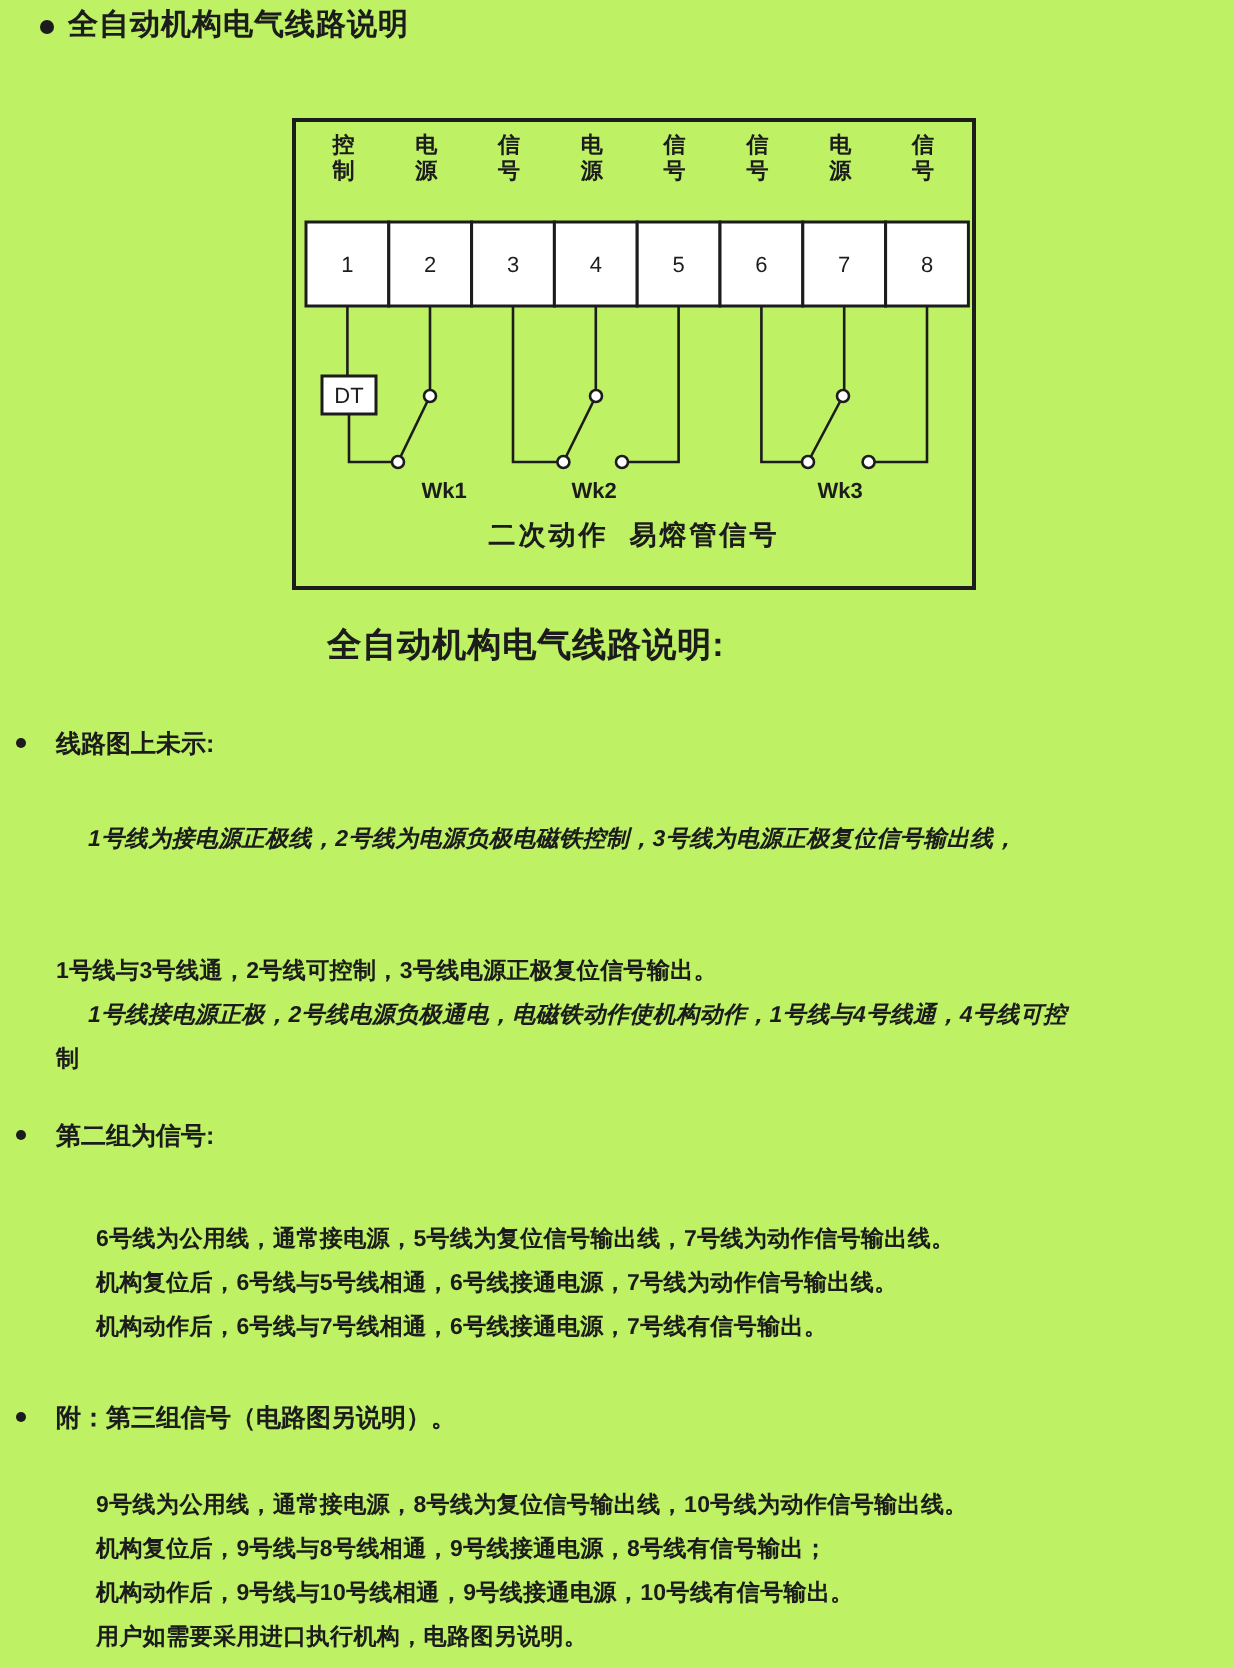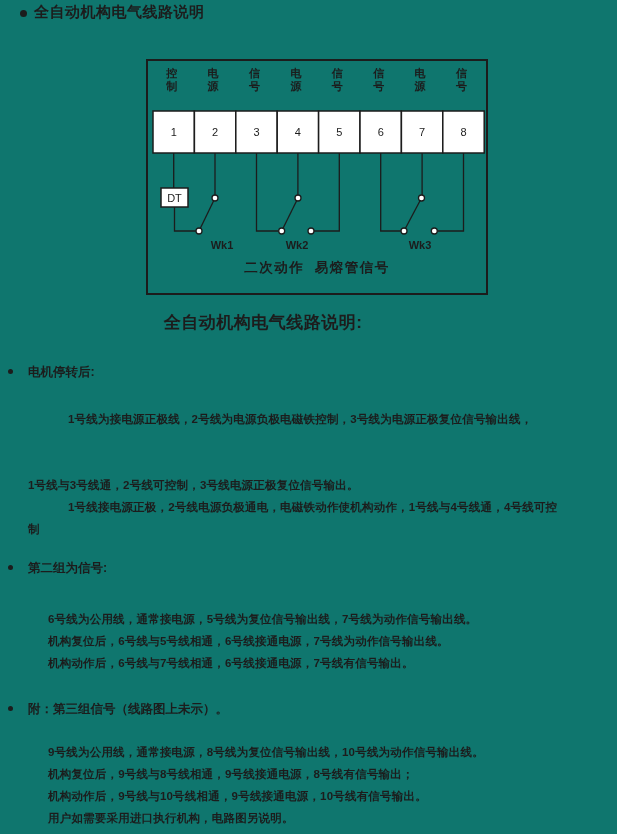--- a/index.html
+++ b/index.html
@@ -1,32 +1,32 @@
 <!DOCTYPE html>
 <html><head>
 <meta charset="utf-8">
 <style>
   html,body{margin:0;padding:0;background:#ffffff;}
   body{width:617px;height:834px;font-family:"Liberation Sans",sans-serif;color:#1c1c1c;
        -webkit-font-smoothing:antialiased;}
-  .page{position:relative;width:617px;height:834px;overflow:hidden;background:#0f766e;}
+  .page{position:relative;width:617px;height:834px;overflow:hidden;background:#bef264;}
 
   .bullet{position:absolute;background:#1c1c1c;border-radius:50%;}
   .b-top{left:20px;top:10px;width:7px;height:7px;}
   .b-sec{left:8px;width:5px;height:5px;}
 
   .top-title{position:absolute;left:34px;top:3px;font-size:15px;font-weight:bold;
              letter-spacing:0.5px;white-space:pre;}
   .subtitle{position:absolute;left:0;top:311px;width:498px;padding-left:28px;box-sizing:border-box;
             text-align:center;font-size:17px;font-weight:bold;letter-spacing:0.5px;white-space:pre;}
 
   .heading{position:absolute;left:28px;font-size:12.5px;font-weight:bold;white-space:pre;}
   .line{position:absolute;left:28px;font-size:11.5px;font-weight:bold;white-space:pre;
         letter-spacing:0.2px;}
-  .indent{left:68px;}
+  .indent{left:44px;font-style:italic;}
   .l48{left:48px;}
 
   
   .diagram{position:absolute;left:146px;top:59px;width:342px;height:236px;}
   .diagram svg{position:absolute;left:0;top:0;}
   .dline{stroke:#1c1c1c;stroke-width:1.3;fill:none;}
   .dbox{stroke:#1c1c1c;stroke-width:1.5;fill:#ffffff;}
   .dborder{stroke:#1c1c1c;stroke-width:2;fill:none;}
   .dcirc{stroke:#1c1c1c;stroke-width:1.3;fill:#ffffff;}
   .dnum{font-family:"Liberation Sans",sans-serif;font-size:11px;fill:#1c1c1c;text-anchor:middle;}
@@ -111,32 +111,32 @@
     <div class="tlabel" style="left:227.2px">信号</div>
     <div class="tlabel" style="left:268.6px">电源</div>
     <div class="tlabel" style="left:310px">信号</div>
 
     <div class="caption">二次动作  易熔管信号</div>
   </div>
 
   <div class="subtitle">全自动机构电气线路说明:</div>
 
   <span class="bullet b-sec" style="top:369px"></span>
-  <div class="heading" style="top:364px">电机停转后:</div>
+  <div class="heading" style="top:364px">线路图上未示:</div>
   <div class="line indent" style="top:412px">1号线为接电源正极线，2号线为电源负极电磁铁控制，3号线为电源正极复位信号输出线，</div>
   <div class="line" style="top:478px">1号线与3号线通，2号线可控制，3号线电源正极复位信号输出。</div>
   <div class="line indent" style="top:500px">1号线接电源正极，2号线电源负极通电，电磁铁动作使机构动作，1号线与4号线通，4号线可控</div>
   <div class="line" style="top:522px">制</div>
 
   <span class="bullet b-sec" style="top:565px"></span>
   <div class="heading" style="top:560px">第二组为信号:</div>
   <div class="line l48" style="top:612px">6号线为公用线，通常接电源，5号线为复位信号输出线，7号线为动作信号输出线。</div>
   <div class="line l48" style="top:634px">机构复位后，6号线与5号线相通，6号线接通电源，7号线为动作信号输出线。</div>
   <div class="line l48" style="top:656px">机构动作后，6号线与7号线相通，6号线接通电源，7号线有信号输出。</div>
 
   <span class="bullet b-sec" style="top:706px"></span>
-  <div class="heading" style="top:701px">附：第三组信号（线路图上未示）。</div>
+  <div class="heading" style="top:701px">附：第三组信号（电路图另说明）。</div>
   <div class="line l48" style="top:745px">9号线为公用线，通常接电源，8号线为复位信号输出线，10号线为动作信号输出线。</div>
   <div class="line l48" style="top:767px">机构复位后，9号线与8号线相通，9号线接通电源，8号线有信号输出；</div>
   <div class="line l48" style="top:789px">机构动作后，9号线与10号线相通，9号线接通电源，10号线有信号输出。</div>
   <div class="line l48" style="top:811px">用户如需要采用进口执行机构，电路图另说明。</div>
 
 </div>
 
 </body></html>

